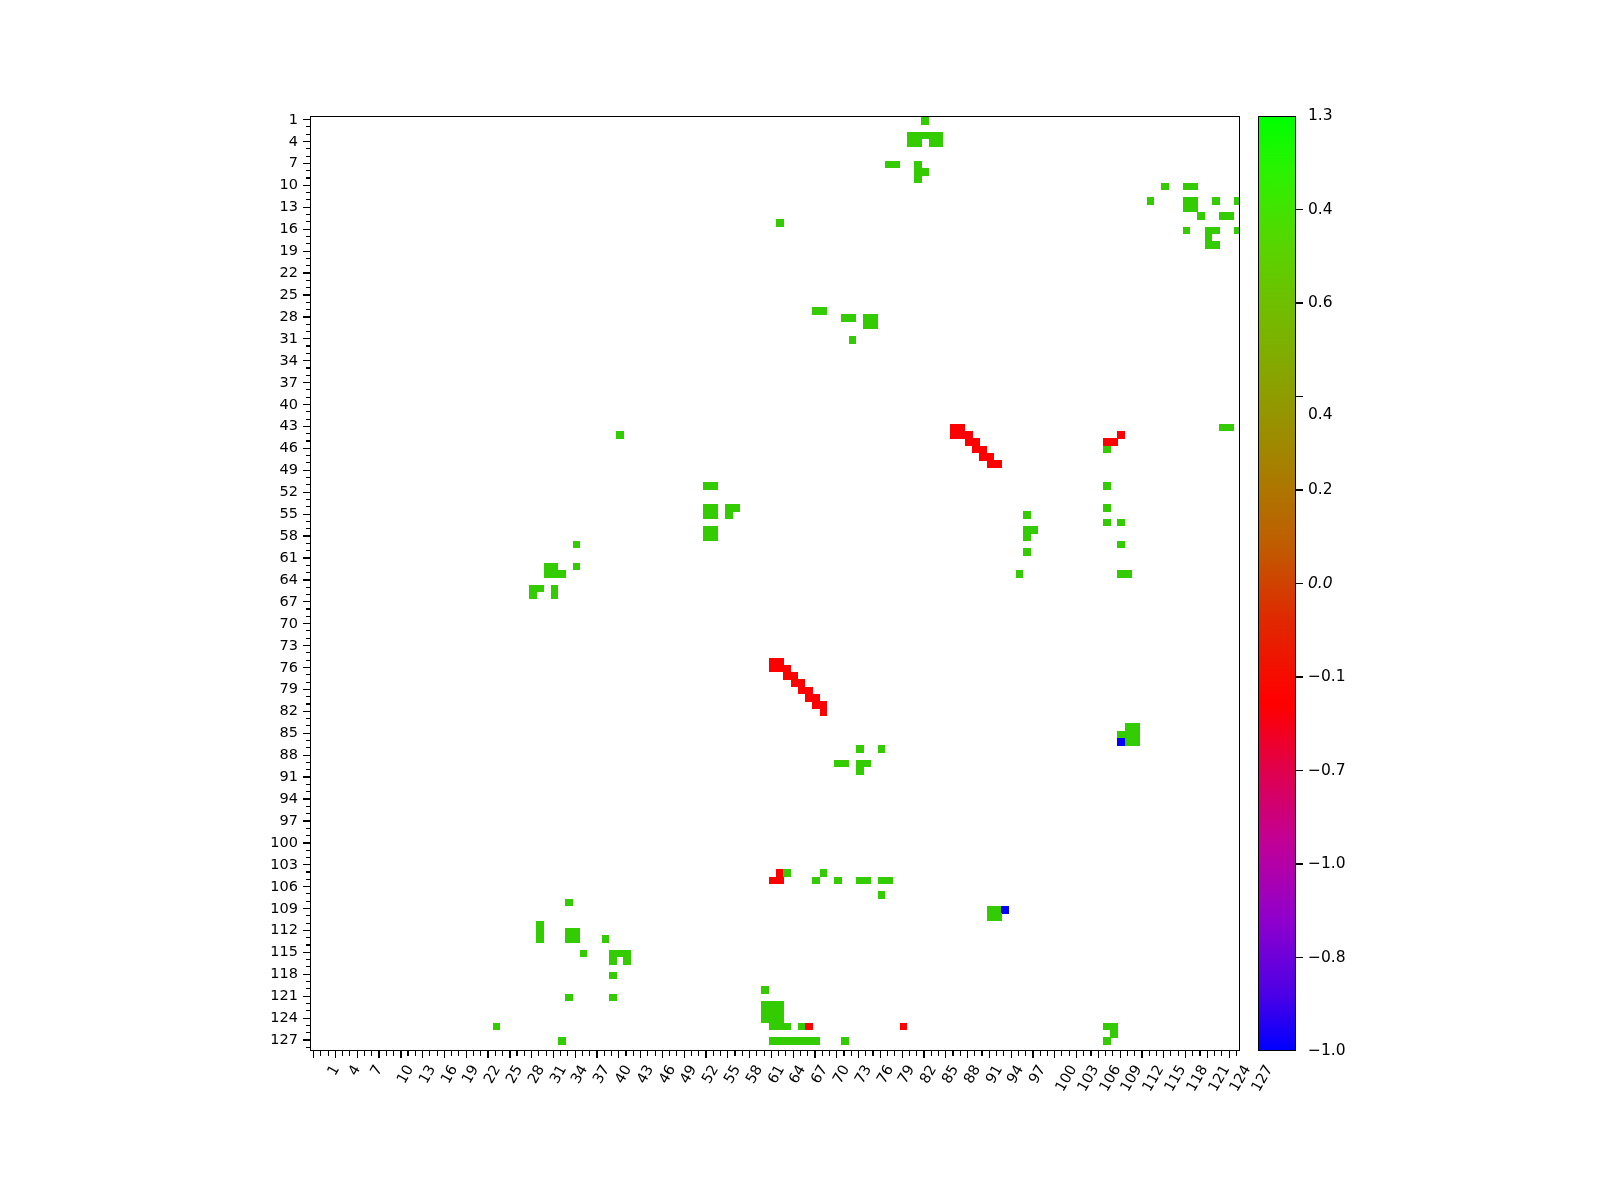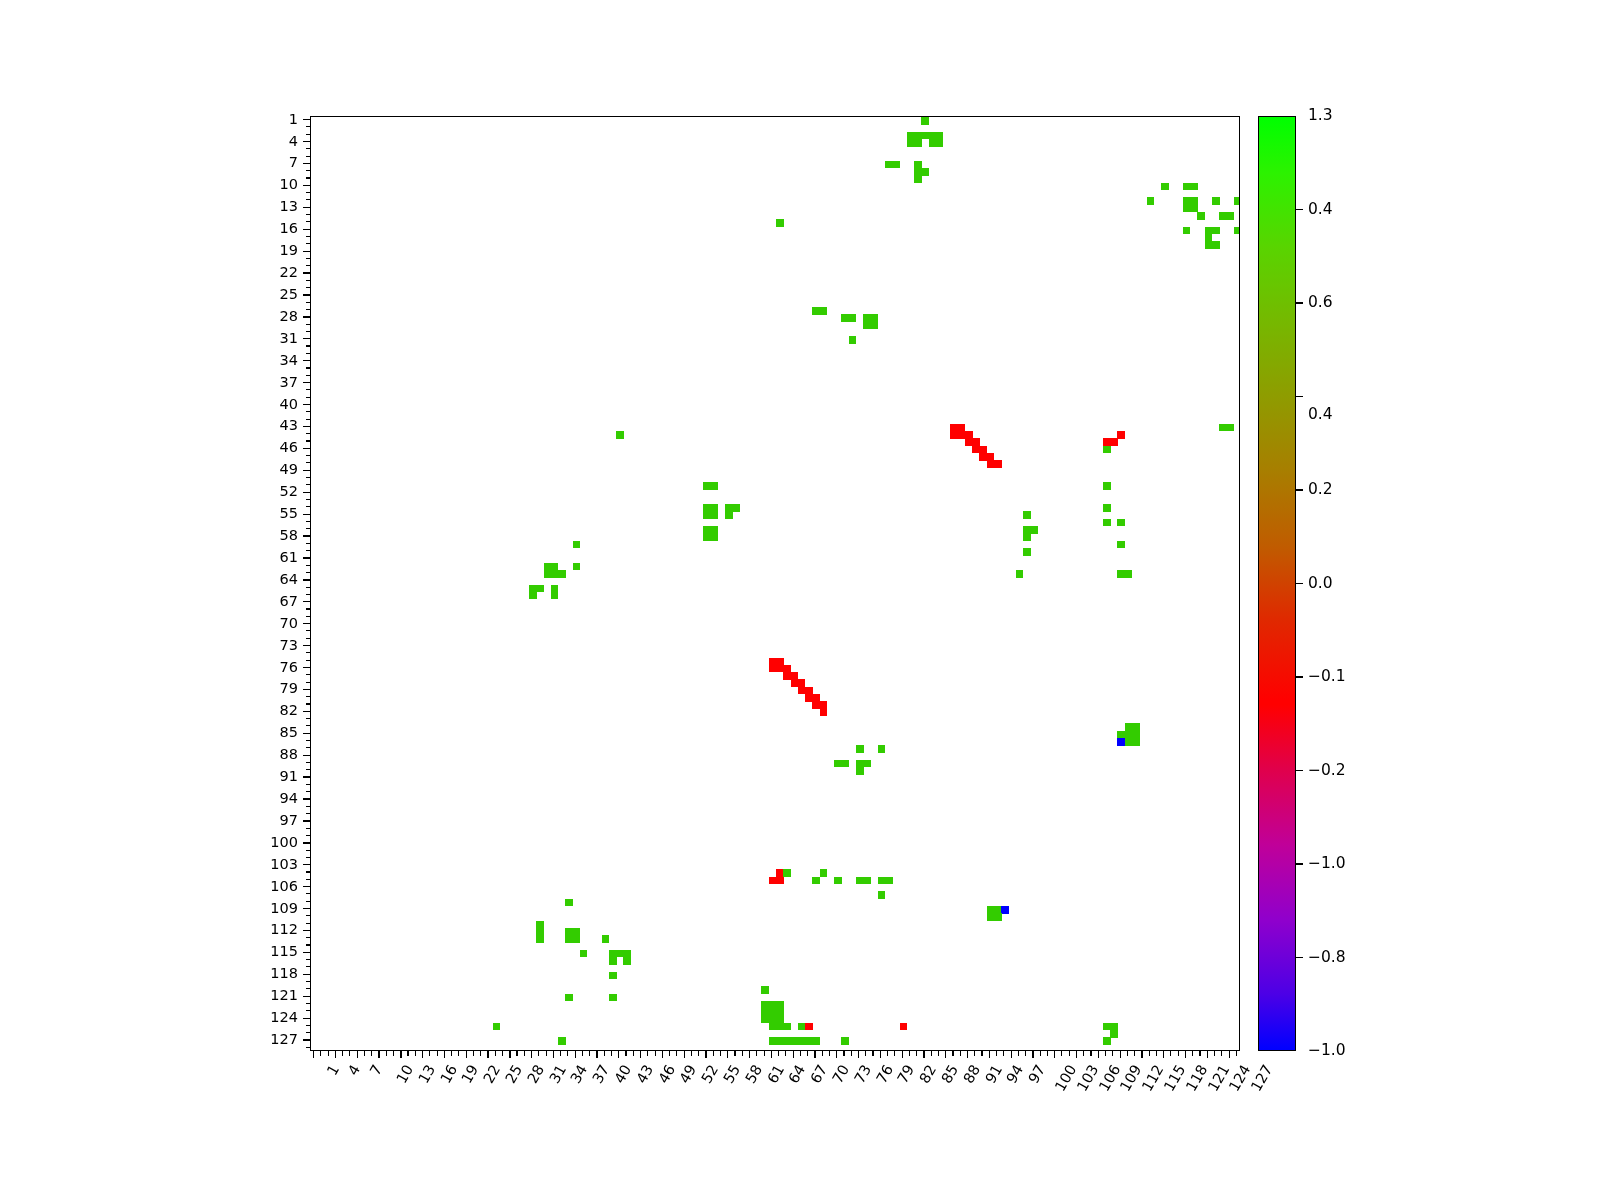--- a/index.html
+++ b/index.html
@@ -700,25 +700,25 @@
       <div class="cblabel" style="top: 106px;">1.3</div>
       <div class="cbtick" style="top: 208.9px;"></div>
       <div class="cblabel" style="top: 199.5px;">0.4</div>
       <div class="cbtick" style="top: 302.4px;"></div>
       <div class="cblabel" style="top: 293px;">0.6</div>
       <div class="cbtick" style="top: 395.9px;"></div>
       <div class="cblabel" style="top: 405px;">0.4</div>
       <div class="cbtick" style="top: 489.4px;"></div>
       <div class="cblabel" style="top: 480px;">0.2</div>
       <div class="cbtick" style="top: 582.9px;"></div>
-      <div class="cblabel" style="top: 573.5px;">0.0</div>
+      <div class="cblabel" style="top: 573.5px; font-style: italic;">0.0</div>
       <div class="cbtick" style="top: 676.4px;"></div>
       <div class="cblabel" style="top: 667px;">−0.1</div>
       <div class="cbtick" style="top: 769.9px;"></div>
-      <div class="cblabel" style="top: 760.5px;">−0.2</div>
+      <div class="cblabel" style="top: 760.5px;">−0.7</div>
       <div class="cbtick" style="top: 863.4px;"></div>
       <div class="cblabel" style="top: 854px;">−1.0</div>
       <div class="cbtick" style="top: 956.9px;"></div>
       <div class="cblabel" style="top: 947.5px;">−0.8</div>
       <div class="cblabel" style="top: 1041px;">−1.0</div>
     </div>
 
 </div>
 
 </body></html>

